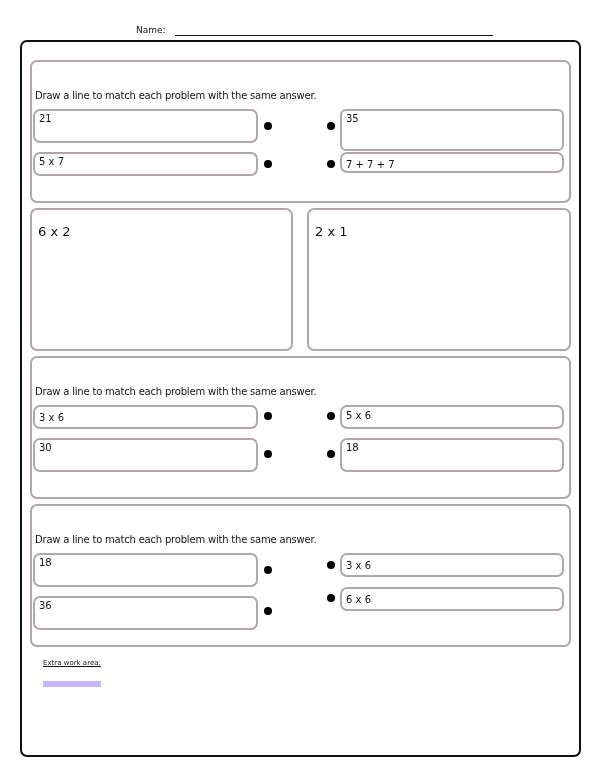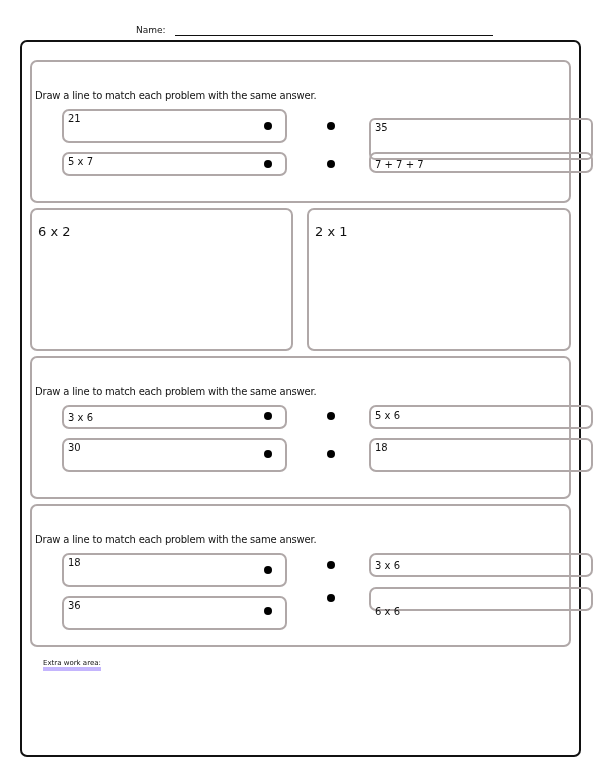--- a/index.html
+++ b/index.html
@@ -5,42 +5,42 @@
   html, body { margin:0; padding:0; background:#ffffff; }
   body { width:600px; height:776px; position:relative; overflow:hidden;
          font-family:"DejaVu Sans", sans-serif; color:#111; }
   .name-label { position:absolute; left:136px; top:25px; font-size:9px; }
   .name-line { position:absolute; left:175px; top:35px; width:318px; border-bottom:1px solid #111; }
   .frame { position:absolute; left:20px; top:40px; width:557px; height:713px;
            border:2px solid #111; border-radius:7px; }
   .panel { position:absolute; border:2px solid #b0a8a8; border-radius:7px; box-sizing:border-box; }
   .instr { position:absolute; left:35px; font-size:10px; letter-spacing:-0.2px; }
   .box { position:absolute; border:2px solid #b0a8a8; border-radius:7px; box-sizing:border-box;
-         font-size:10px; padding:2px 4px;margin-left:29px; }
+         font-size:10px; padding:2px 4px; }
   .dot { position:absolute; width:8px; height:8px; border-radius:50%; background:#000; }
   .big { position:absolute; font-size:13px; left:6px; top:14px; }
-  .extra { position:absolute; left:43px; top:659px; font-size:7px; border-bottom:4px solid #c4b5fd; padding-bottom:0; }
+  .extra { position:absolute; left:43px; top:659px; font-size:7px; border-bottom:6px solid #c4b5fd; padding-bottom:14px;text-decoration:underline; }
 </style>
 </head>
 <body>
 
 <span class="name-label">Name:</span>
 <div class="name-line"></div>
 
 <div class="frame"></div>
 
 <div class="panel" style="left:30px;top:60px;width:541px;height:143px;"></div>
 <span class="instr" style="top:90px;">Draw a line to match each problem with the same answer.</span>
 <div class="box" style="left:33px;top:109px;width:225px;height:34px;">21</div>
 <div class="box" style="left:33px;top:152px;width:225px;height:24px;">5 x 7</div>
 <div class="dot" style="left:264px;top:122px;"></div>
 <div class="dot" style="left:264px;top:160px;"></div>
 <div class="dot" style="left:327px;top:122px;"></div>
 <div class="dot" style="left:327px;top:160px;"></div>
-<div class="box" style="left:340px;top:118px;width:224px;height:42px;border-radius:6px;">35</div>
+<div class="box" style="left:340px;top:109px;width:224px;height:42px;border-radius:6px;">35</div>
 <div class="box" style="left:340px;top:152px;width:224px;height:21px;padding-top:5px;">7 + 7 + 7</div>
 
 <div class="panel" style="left:30px;top:208px;width:263px;height:143px;">
   <span class="big">6 x 2</span>
 </div>
 <div class="panel" style="left:307px;top:208px;width:264px;height:143px;">
   <span class="big">2 x 1</span>
 </div>
 
 <div class="panel" style="left:30px;top:356px;width:541px;height:143px;"></div>
@@ -56,16 +56,16 @@
 
 <div class="panel" style="left:30px;top:504px;width:541px;height:143px;"></div>
 <span class="instr" style="top:534px;">Draw a line to match each problem with the same answer.</span>
 <div class="box" style="left:33px;top:553px;width:225px;height:34px;">18</div>
 <div class="box" style="left:33px;top:596px;width:225px;height:34px;">36</div>
 <div class="dot" style="left:264px;top:566px;"></div>
 <div class="dot" style="left:264px;top:607px;"></div>
 <div class="dot" style="left:327px;top:561px;"></div>
 <div class="dot" style="left:327px;top:594px;"></div>
 <div class="box" style="left:340px;top:553px;width:224px;height:24px;padding-top:5px;">3 x 6</div>
-<div class="box" style="left:340px;top:587px;width:224px;height:24px;padding-top:17px;">6 x 6</div>
+<div class="box" style="left:340px;top:587px;width:224px;height:24px;padding-top:5px;">6 x 6</div>
 
 <span class="extra">Extra work area:</span>
 <div style="position:absolute;left:30px;top:672px;width:540px;height:75px;"></div>
 
 </body></html>

